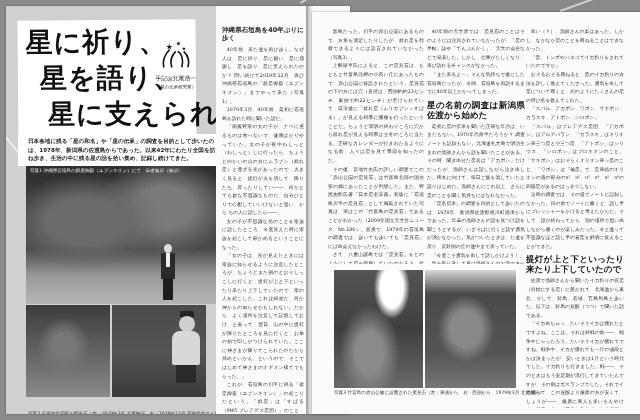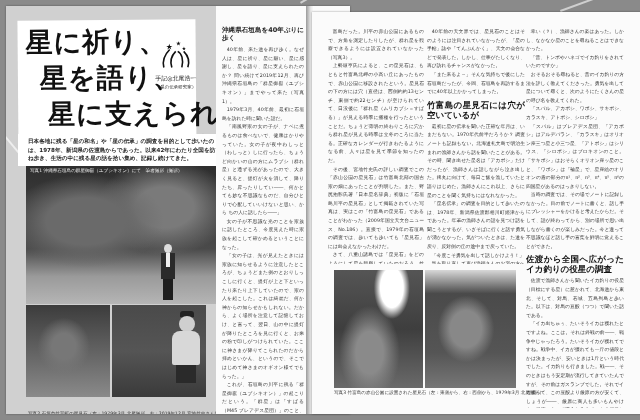--- a/index.html
+++ b/index.html
@@ -130,35 +130,35 @@
 <div class="page" id="right">
   <div class="col" id="colR1" style="top:16px;height:236px;overflow:hidden;">
     <p>富島だった。川平の赤山公園にあるもので、方角を測定したりしたが、群れ星を観察できるようには設置されていなかった（写真3）。</p>
     <p>上勢頭亨氏によると、この星見石は、もともと竹富島北岬の小高い丘にあったもので、赤山公園に移設されたという。星見石の下の方には穴（直径は、西側約約13センチ、東側で約22センチ）が空けられていて、日没後に「群れ星（ムリカブシ＝すばる）」が見える時季に播種を行ったということだ。ちょうど薄明の終わりころに穴から群れ星が見える時季は立冬のころに当たる。正確なカレンダーが行きわたるようになる前、人々は星を見て季節を知ったのだ。</p>
     <p>その後、宮地竹史氏の詳しい調査でこの「赤山公園の星見石」は竹富島北部の国吉家の畑にあったことが判明した。また、野尻抱影氏著「日本星名辞典」初版に「石垣島川平の星見石」として掲載されていた写真は、実はこの「竹富島の星見石」であることがわかった（2009年国立天文台ニュース、No.186）。直接で、1979年の石垣島の調査では、歩いても歩いても「星見石」には出会えなかったわけだ。</p>
     <p>さて、八重山諸島では「星見石」をどのようにして星を観察していたのだろう。竹富島の星見石には穴が空いているが、川平の星見石ではどうやって観察したのだろう。夜空に向かってそびえる石は、人びとが星をめあてに星を立てにして生きていた時代のことを物語っていた。ほんとうに星見石というのは、他になかったのだろうか。宮古島の大御神社と石垣島の星見石と重ねあわせてみた。その後、全国を歩いて、同じような石があれば星見石のことを思い出したりした。</p>
   </div>
   <div class="col" id="colR2" style="top:16px;height:236px;overflow:hidden;">
     <p>40年前の天文界では、星見石のことはそのようには注目されていなかったが、「星の手帖」誌や「てんぷんかく」、天文の会合などで発表した。しかし、仕事がたしくなり、再び訪れるチャンスがなかった。</p>
     <p>「また来るよ～」そんな気持ちで後にした石垣島だったが、今回、石垣島を再訪するまでに40年以上かかってしまった。</p>
-    <h3>竹富島の星見石には穴が空いているが</h3>
+    <h3>星の名前の調査は新潟県佐渡から始めた</h3>
     <p>最初に星の伝承を聞いた正確な年月は、いまだもない。1970年代前半だろうか？ 調査ノートも記録もない。北海道礼文島で明治生まれの漁師さんから話を聞いたことがある。その時、聞き出せた星名は「アカボシ」だけだったが、漁師さんは話しながら泣き出した。稗丸に向けて、毎日ご飯を漁していたと語りはじめた。漁師さんにこれ以上、さらに星のことを聞く気持ちにはなれなかった。</p>
     <p>「星名伝承」の調査を目的として歩いたのは、1978年、新潟県佐渡郡相川町姫津からであった。年輩の漁師さんの話を見つけ話を聞こうとするが、いざそばに行くと話す勇気が湧かなかった。気がついたときは、た道を戻り、反対側の丘の途中まで戻っていた。</p>
     <p>「今度こそ勇気を出して話しかけよう！」</p>
     <p>気を取り直して再び漁師さんのお宅の方へ向かうものの歩く速度はゆっくりになり、ついには立ち止まってしまう。</p>
 
   </div>
   <div class="col" id="colR3" style="top:16px;height:380px;overflow:hidden;">
     <p>幸い（？）、漁師さんの姿はあった。しかし、なかなか星のことを尋ねることはできなかった。</p>
     <p>「昔、トンボやハネゴでイカ釣りをされていたのですか」</p>
     <p>おそるおそる尋ねると、昔のイカ釣りの方法を詳しく教えてくださった。勇気を出して星について尋くと、次のようにたくさんの星の呼び名を教えてくれた。</p>
     <p>「スバル、アカボシ、ワボシ、サキボシ、カラスキ、アトボシ、シロボシ」</p>
     <p>「スバル」はプレアデス星団、「アカボシ」はアルデバラン、「カラスキ」はオリオン座三つ星と小三つ星、「アトボシ」はシリウス、「シロボシ」はプロキオンのこと。「サキボシ」はおそらくオリオン座ッ星のこと、「ワボシ」は「輪星」で、星座絵のオリオンの盾の部分のπ¹、π²、π³、π⁴、π⁵、π⁶の四国星があるのはっきりしない。</p>
     <p>当時の調査では、その場でノートに記録しなかった。目の前でノートに書くと、話し手にプレッシャーをかけると考えたからだ。そして、話が終わってから、別の場所で思い出しながら書くのが楽しみだった。今と違って不思議なほど話し手の言葉を鮮明に覚えることができた。</p>
-    <h3>佐渡から全国へ広がったイカ釣りの役星の調査</h3>
+    <h3>提灯が上と下といったり来たり上下していたので</h3>
     <p>佐渡で漁師さんから聞いたイカ釣りの役星（目標にする星）に惹かれて、北海道から東北、そして、対馬、若城、五島列島と歩いた。以下は、対馬の豆酘（つつ）で聞いた話である。</p>
     <p>「イカ出ちゅぅ、たいそうイカは獲れたとですよね。ここは。それは終戦の前――、戦争中じゃったろう。たいそうイカが獲れてですね。戦争中、イカが獲れても一斤の値段とかは決まったが、安いときは1斤という時代でした。イカ釣りも行きました。戦――、そのときはもう安定期が流行してきていたんですが、その前はガスランプでした。それでイカ獲って、この豆酘より厳原の方が安くて、しょうが――、厳原に商人も多いもんやけん、厳原の方って職金もろうて、もう何斤かっ、10円か8円ですね、そのときは帰ってきて家内がウチじら面ほしよりました。そんな時代でした」</p>
 
   </div>
 
   <div class="photo" id="photo3a"></div>
   <div class="photo" id="photo3b"></div>
   <div class="caption" id="cap3">写真3 竹富島の赤山公園に設置された星見石（左：東側から、右：西側から、1979年3月 北尾撮影）</div>
 </div>
 

